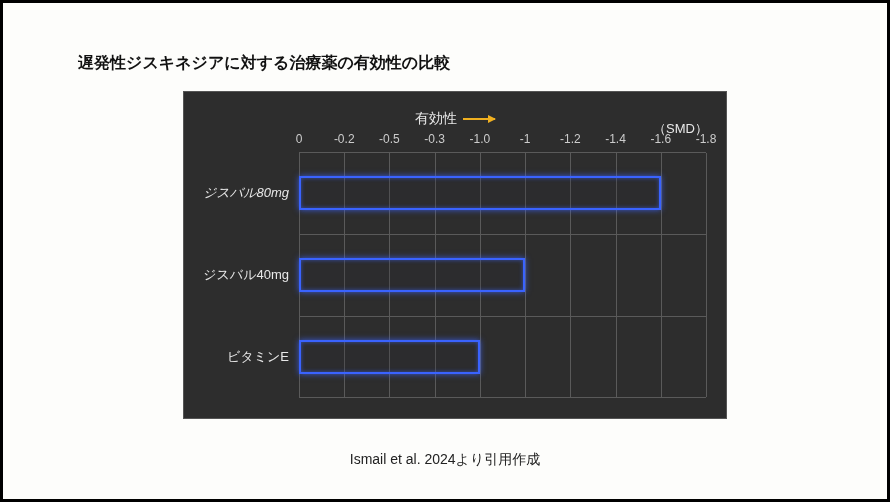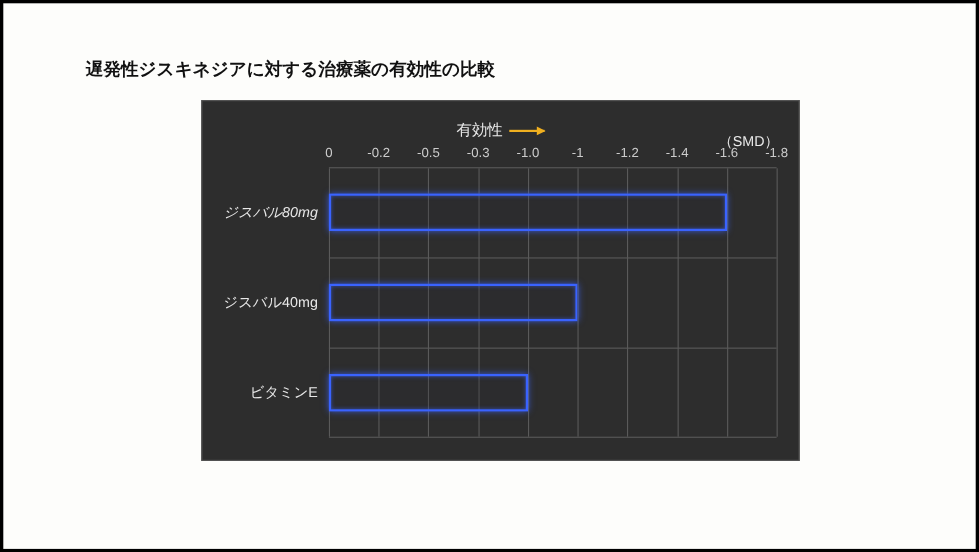--- a/index.html
+++ b/index.html
@@ -195,13 +195,14 @@
         <div class="bar" style="top: 16.6667%; width: 88.8889%;"></div>
         <div class="cat-label" style="top: 50%;">ジスバル40mg</div>
         <div class="bar" style="top: 50%; width: 55.5556%;"></div>
         <div class="cat-label" style="top: 83.3333%; margin-left: 36px;">ビタミンE</div>
         <div class="bar" style="top: 83.3333%; width: 44.4444%;"></div>
       </div>
   </div>
 </div>
 
 <div class="footer">
+  <span>Ismail et al. 2024より引用作成</span>
 </div>
 
 </body></html>

